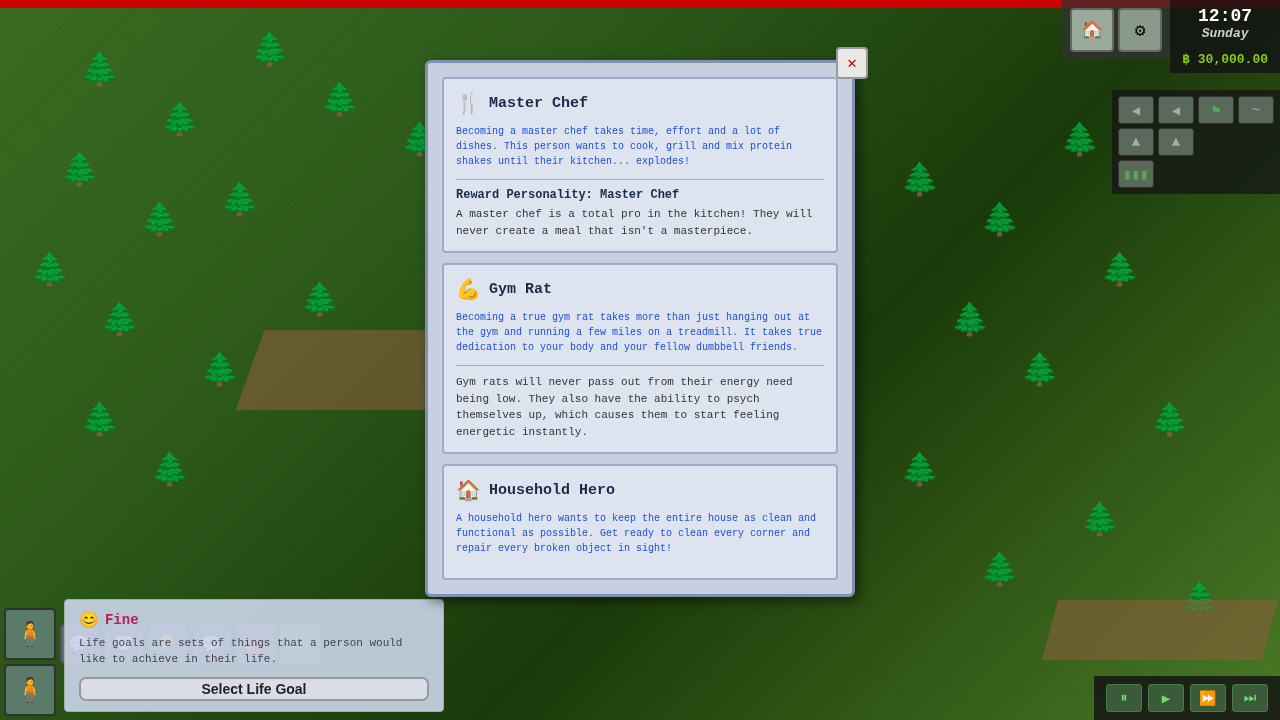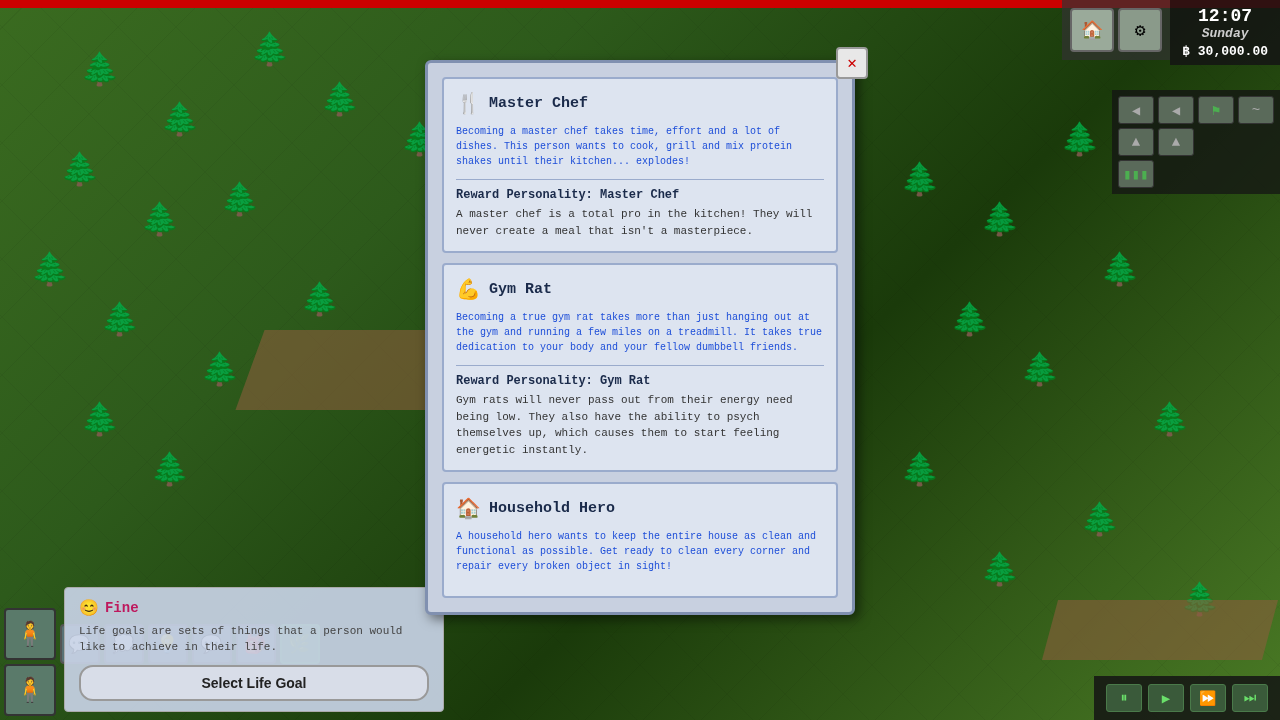--- a/index.html
+++ b/index.html
@@ -85,21 +85,21 @@
       color: #ddd;
       padding: 6px 12px;
       text-align: center;
       font-size: 13px;
       font-weight: bold;
       min-width: 100px;
     }
 
     .hud-clock .time { font-size: 18px; color: white; }
     .hud-clock .day { font-size: 13px; color: #ccc; font-style: italic; }
-    .hud-clock .money { font-size: 13px; color: #ffffff; margin-top: 2px; }
+    .hud-clock .money { font-size: 13px; color: #84cc16; margin-top: 10px; }
 
     
     .hud-right-controls {
       position: absolute;
       top: 90px;
       right: 0;
       background: rgba(20,20,20,0.75);
       display: flex;
       flex-direction: column;
       gap: 4px;
@@ -220,24 +220,24 @@
 
     .life-goal-desc {
       font-size: 11px;
       color: #444;
       margin-bottom: 10px;
       line-height: 1.4;
     }
 
     .select-life-goal-btn {
       width: 100%;
-      padding: 8px;
+      padding: 2px;
       background: #d8dde8;
       border: 2px solid #999;
-      border-radius: 14px;
+      border-radius: 7px;
       font-size: 14px;
       font-weight: bold;
       color: #222;
       cursor: pointer;
       text-align: center;
     }
 
     
     .bottom-toolbar {
       position: absolute;
@@ -530,21 +530,20 @@
         <div class="reward-desc">A master chef is a total pro in the kitchen! They will never create a meal that isn't a masterpiece.</div>
       </div>
 
       <div class="goal-card">
         <div class="goal-title">
           <span class="goal-icon">💪</span>
           <span>Gym Rat</span>
         </div>
         <div class="goal-desc">Becoming a true gym rat takes more than just hanging out at the gym and running a few miles on a treadmill. It takes true dedication to your body and your fellow dumbbell friends.</div>
         <hr class="divider">
-        <div class="reward-title">Reward Personality: Gym Rat</div>
         <div class="reward-desc">Gym rats will never pass out from their energy need being low. They also have the ability to psych themselves up, which causes them to start feeling energetic instantly.</div>
       </div>
 
       <div class="goal-card">
         <div class="goal-title">
           <span class="goal-icon">🏠</span>
           <span>Household Hero</span>
         </div>
         <div class="goal-desc">A household hero wants to keep the entire house as clean and functional as possible. Get ready to clean every corner and repair every broken object in sight!</div>
 

